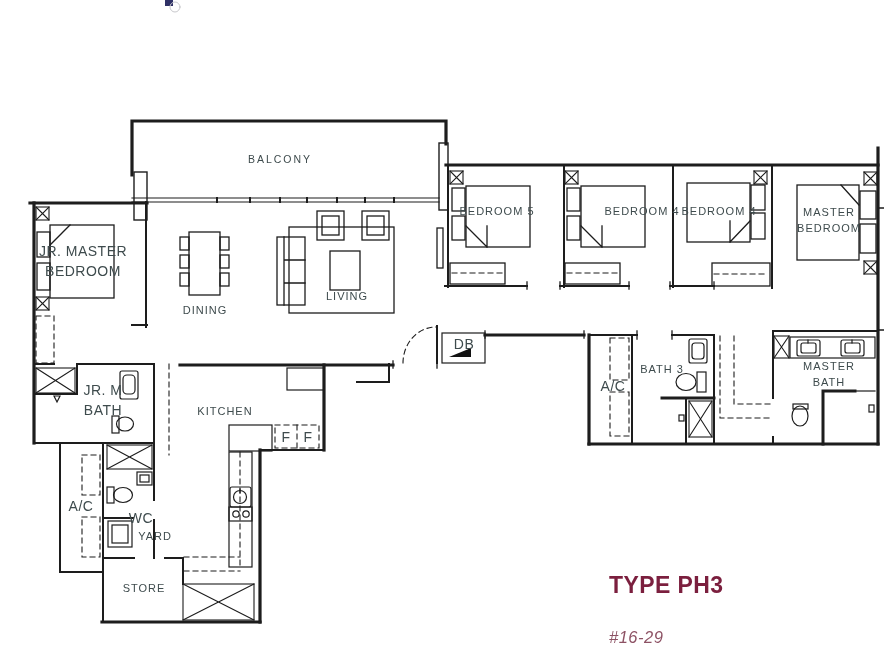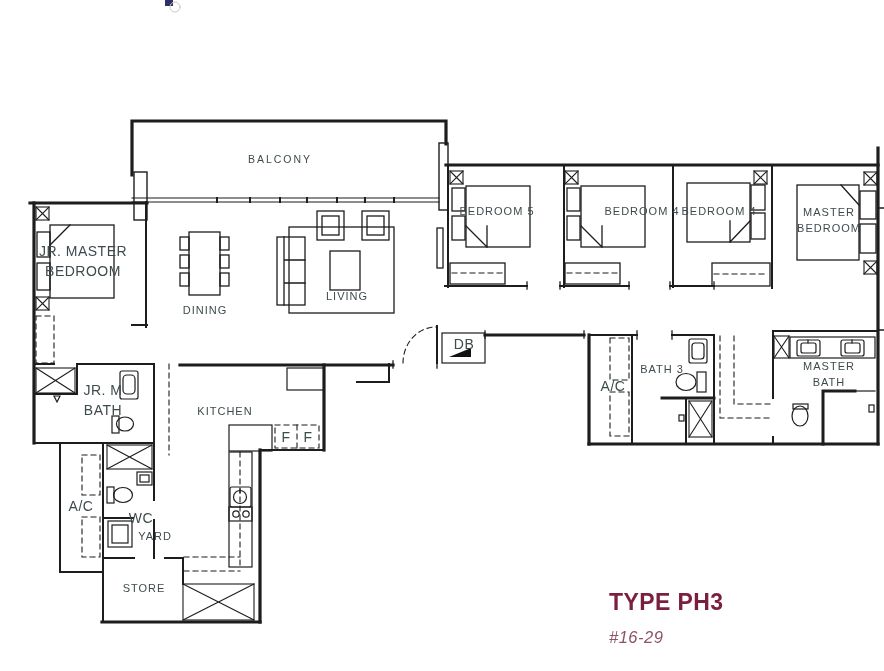--- a/index.html
+++ b/index.html
@@ -11,21 +11,21 @@
   }
   .plan-page svg{position:absolute;left:0;top:0;}
   .rlabel{
     position:absolute;transform:translate(-50%,-50%);
     font-size:11px;letter-spacing:1px;color:var(--label);
     white-space:pre-line;text-align:center;line-height:1.45;
   }
   .rlabel.sm{font-size:14px;letter-spacing:0.5px;}
   .rlabel.lg{font-size:10.5px;letter-spacing:2px;}
   .plan-title{
-    position:absolute;left:592px;top:589px;font-weight:bold;font-size:23px;
+    position:absolute;left:592px;top:572px;font-weight:bold;font-size:23px;
     color:var(--accent);letter-spacing:0.4px;
   }
   .plan-unit{
     position:absolute;left:592px;top:628px;font-size:16.5px;color:var(--accent-muted);
     letter-spacing:0.5px;
     font-style:italic;
   }
 </style>
 </head>
 <body>

